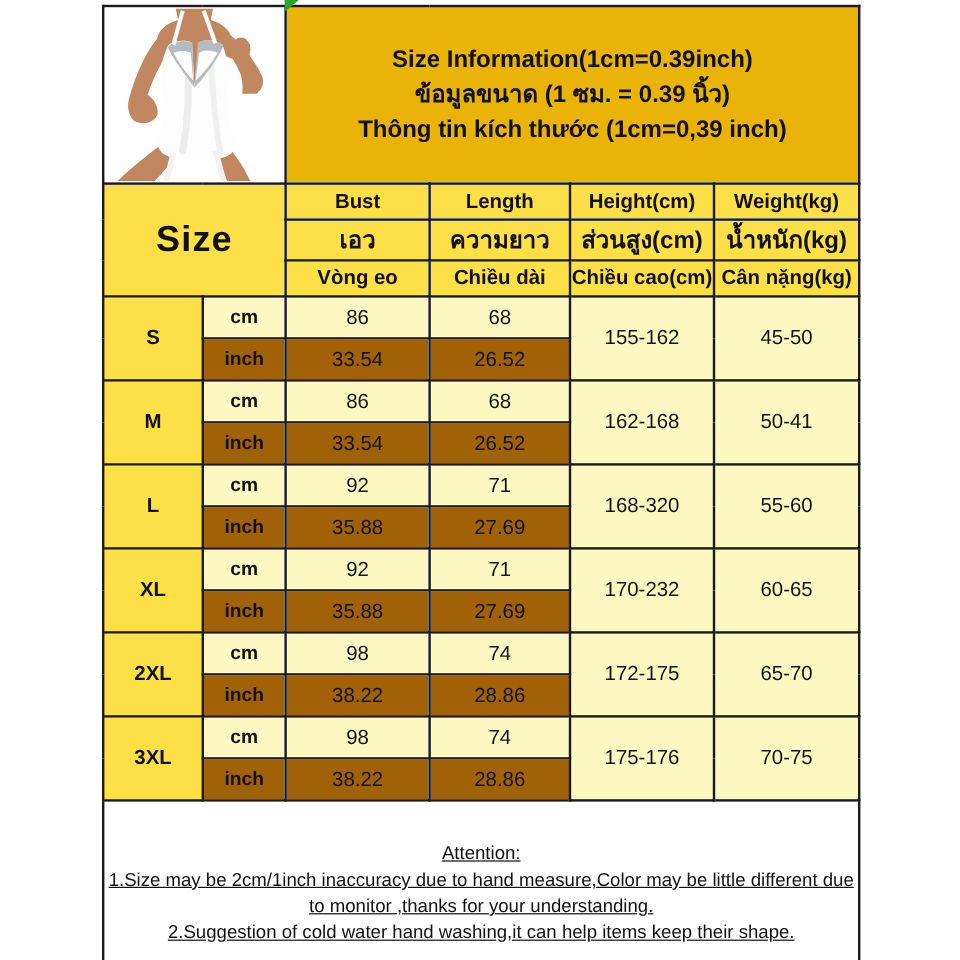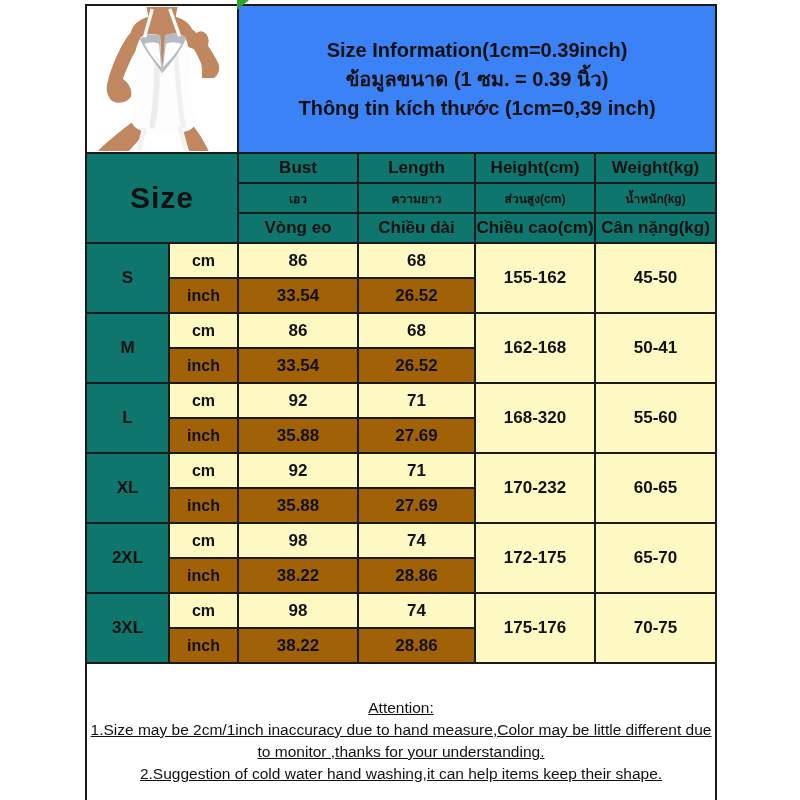--- a/index.html
+++ b/index.html
@@ -17,33 +17,33 @@
     border:2px solid #1a1a1a;text-align:center;vertical-align:middle;
     padding:0;overflow:hidden;
   }
   
   tr.r-title{height:146px;}
   tr.r-head{height:30px;}
   tr.r-data{height:35px;}
   tr.r-att{height:156px;text-decoration:underline;}
   
   .c-img{background:#ffffff;padding:0;}
-  .c-title{background:#3b82f6;}
-  .c-gray{background:#0f766e;}
+  .c-title{background:#eab308;}
+  .c-gray{background:#fde047;}
   .c-lt{background:#fef9c3;}
   .c-wh{background:#a16207;}
   
   .title-line{font-weight:bold;font-size:20px;line-height:29px;}
   .size-corner{font-weight:bold;font-size:30px;letter-spacing:1px;margin-left:44px;}
   .hdr{font-weight:bold;font-size:17px;}
-  .hdr-th{font-weight:bold;font-size:12px;}
+  .hdr-th{font-weight:bold;font-size:20px;}
   .hdr-vi{font-weight:bold;font-size:17px;}
   .size-lbl{font-weight:bold;font-size:17px;}
   .unit{font-weight:bold;font-size:16px;}
-  .val{font-weight:bold;font-size:17px;}
+  .val{font-weight:normal;font-size:17px;}
   td.attention{
     background:#ffffff;text-align:left;vertical-align:top;
     padding:3px 5px 0 4px;
   }
   .att-line{font-size:15.5px;line-height:22px;font-weight:normal;}
   .corner-marker{position:absolute;left:237px;top:0px;width:12px;height:10px;}
   .photo-wrap{width:100%;height:146px;display:flex;align-items:center;justify-content:center;background:#fff;}
 </style>
 </head>
 <body>

